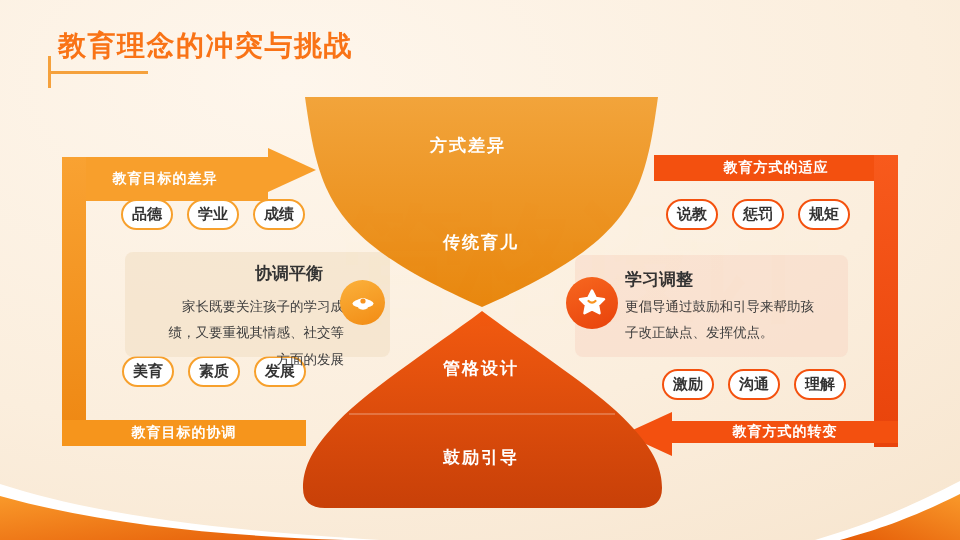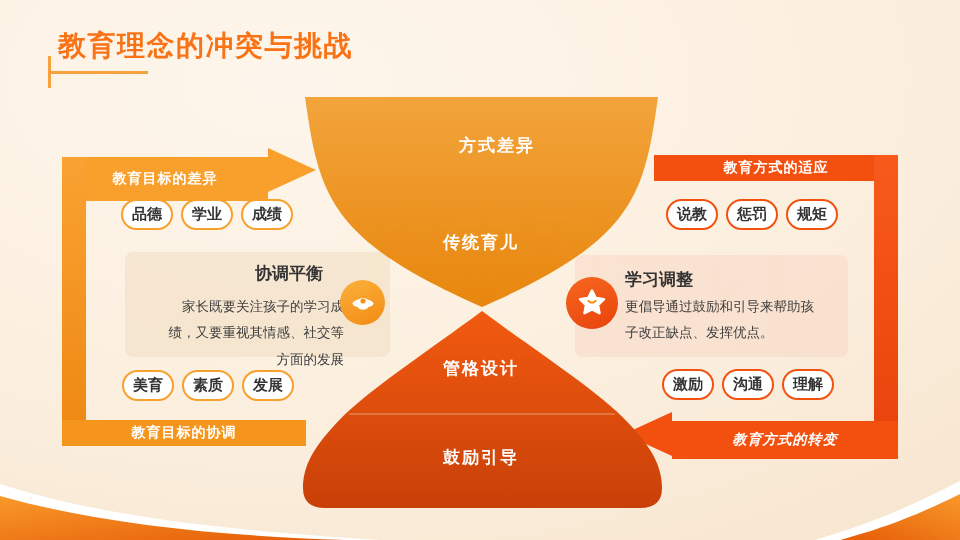--- a/index.html
+++ b/index.html
@@ -16,31 +16,31 @@
   
   .bar{display:flex;align-items:center;justify-content:center;color:#fff;
        font-size:14px;font-weight:700;letter-spacing:1px;}
   .l-top-bar{left:62px;top:157px;width:206px;height:44px;background:#F89F2C;}
   .l-arrowhead{left:268px;top:148px;width:0;height:0;border-top:22px solid transparent;
        border-bottom:22px solid transparent;border-left:48px solid #F89F2C;}
   .l-vbar{left:62px;top:157px;width:24px;height:289px;background:linear-gradient(180deg,#F9A232,#EE8712);}
   .l-bot-bar{left:62px;top:420px;width:244px;height:26px;background:#F6951C;}
   .r-top-bar{left:654px;top:155px;width:244px;height:26px;background:#F3500F;}
   .r-vbar{left:874px;top:155px;width:24px;height:292px;background:linear-gradient(180deg,#F85A1C,#E8430B);}
-  .r-bot-bar{left:672px;top:421px;width:226px;height:38px;background:#F3500F;font-style:italic;}
+  .r-bot-bar{left:672px;top:421px;width:226px;height:22px;background:#F3500F;}
   .r-arrowhead{left:624px;top:412px;width:0;height:0;border-top:22px solid transparent;
        border-bottom:22px solid transparent;border-right:48px solid #F3500F;}
 
   
-  .pill-row{display:flex;gap:8px;}
+  .pill-row{display:flex;gap:14px;}
   .pill{background:#fff;border-radius:17px;padding:4px 9px;font-size:15px;font-weight:700;color:#333;}
   .pill.orange{border:2.5px solid #F7A02C;}
   .pill.red{border:2.5px solid #F4510E;}
   .lt-pills{left:121px;top:199px;}
-  .lb-pills{left:122px;top:370px;}
+  .lb-pills{left:122px;top:356px;}
   .rt-pills{left:666px;top:199px;}
   .rb-pills{left:662px;top:369px;}
 
   
   .card{border-radius:8px;}
   .card-left{left:125px;top:252px;width:265px;height:105px;background:rgba(242,224,196,0.6);}
   .card-right{left:575px;top:255px;width:273px;height:102px;background:rgba(248,213,195,0.5);}
   .card-title{font-size:17px;font-weight:800;color:#333;}
   .card-body{font-size:13.5px;color:#3d3d3d;line-height:1.95;}
   .cl-title{left:236px;top:262px;width:106px;text-align:center;}
@@ -48,21 +48,21 @@
   .cr-title{left:625px;top:268px;width:180px;text-align:left;}
   .cr-body{left:625px;top:293px;width:196px;text-align:left;}
   .icon-circle{border-radius:50%;display:flex;align-items:center;justify-content:center;}
   .icon-left{left:340px;top:280px;width:45px;height:45px;
              background:linear-gradient(160deg,#FBB13C,#F28C14);}
   .icon-right{left:566px;top:277px;width:52px;height:52px;
              background:linear-gradient(160deg,#F7671F,#E8430C);}
 
   
   .hg-label{width:220px;text-align:center;color:#fff;font-size:17px;font-weight:700;letter-spacing:2px;}
-  .hg-top{left:387px;top:134px;text-align:center;}
+  .hg-top{left:358px;top:134px;text-align:center;}
   .hg-upper{left:371px;top:231px;}
   .hg-lower{left:371px;top:357px;}
   .hg-bottom{left:371px;top:446px;}
 
   
   .watermark{left:338px;top:178px;font-size:128px;font-weight:800;letter-spacing:-10px;
              color:rgba(137,122,115,0.45);mix-blend-mode:soft-light;white-space:nowrap;
              pointer-events:none;}
 
   svg.layer{position:absolute;left:0;top:0;}

